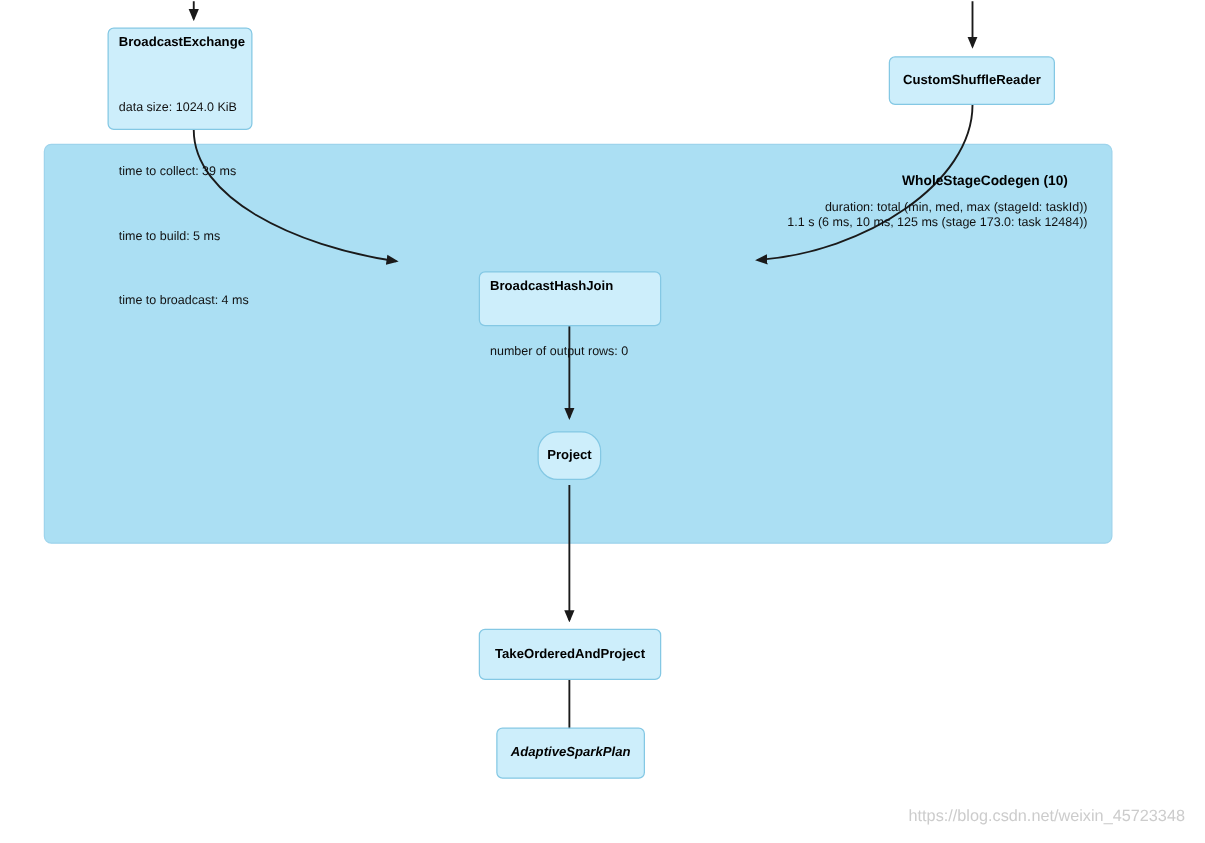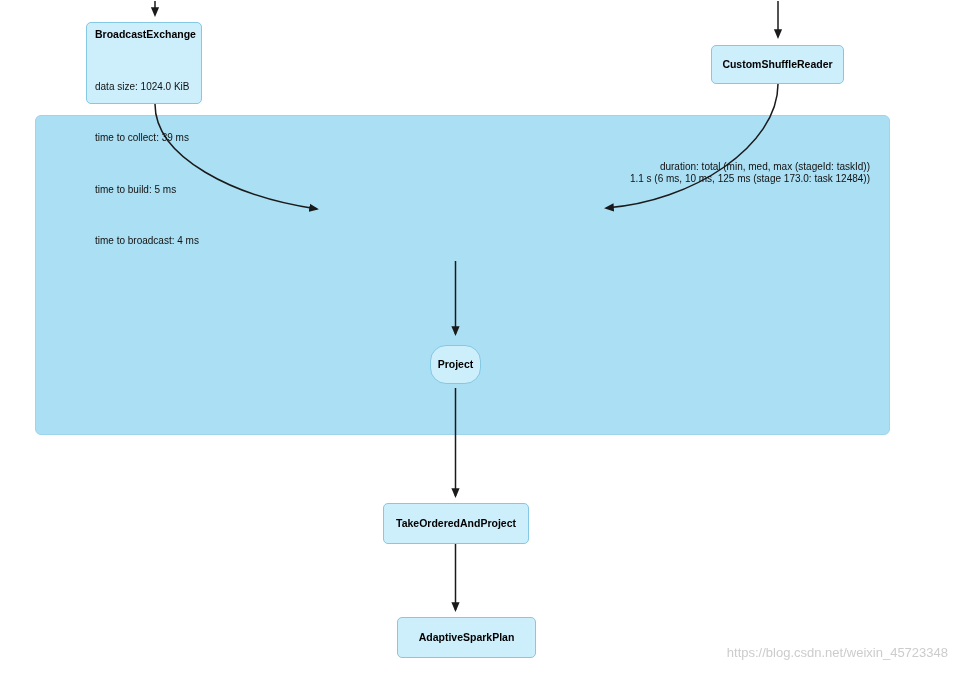--- a/index.html
+++ b/index.html
@@ -74,21 +74,21 @@
     padding: 12px;
   }
   .node.center .node-title { margin-bottom: 0; }
   .node-metric { white-space: nowrap; margin-top: 40px; }
 
   .n-broadcast-exchange   { left: 86px;  top: 22px;  width: 116px; height: 82px; }
   .n-custom-shuffle-reader{ left: 711px; top: 45px;  width: 133px; height: 39px; }
   .n-broadcast-hash-join  { left: 383px; top: 217px; width: 146px; height: 44px; }
   .n-project              { left: 430px; top: 345px; width: 51px;  height: 39px; border-radius: 16px; }
   .n-take-ordered         { left: 383px; top: 503px; width: 146px; height: 41px; }
-  .n-adaptive             { left: 397px; top: 617px; width: 139px; height: 41px; }
+  .n-adaptive             { left: 397px; top: 582px; width: 119px; height: 41px; font-style: italic; }
 
   .watermark {
     position: absolute;
     right: 16px; top: 645px;
     font-size: 13px;
     color: rgba(195, 195, 195, 0.85);
     z-index: 4;
     white-space: nowrap;
   }
 </style>
@@ -107,37 +107,42 @@
     </defs>
     <path class="edge" d="M155 1 V15" marker-end="url(#arrowhead)"></path>
     <path class="edge" d="M778 1 V37" marker-end="url(#arrowhead)"></path>
     <path class="edge" d="M155 104 C155 158 235 197 317 209" marker-end="url(#arrowhead)"></path>
     <path class="edge" d="M778 84 C778 146 692 202 606 208" marker-end="url(#arrowhead)"></path>
     <path class="edge" d="M455.5 261 V334" marker-end="url(#arrowhead)"></path>
     <path class="edge" d="M455.5 388 V496" marker-end="url(#arrowhead)"></path>
     <path class="edge" d="M455.5 543 V610" marker-end="url(#arrowhead)"></path>
   </svg>
 
+  <div class="cluster-title">WholeStageCodegen (10)</div>
   <div class="cluster-duration">
     <div>duration: total (min, med, max (stageId: taskId))</div>
     <div>1.1 s (6 ms, 10 ms, 125 ms (stage 173.0: task 12484))</div>
   </div>
 
   <div class="node n-broadcast-exchange">
     <div class="node-title">BroadcastExchange</div>
     <div class="node-metric">data size: 1024.0 KiB</div>
     <div class="node-metric">time to collect: 39 ms</div>
     <div class="node-metric">time to build: 5 ms</div>
     <div class="node-metric">time to broadcast: 4 ms</div>
   </div>
 
   <div class="node center n-custom-shuffle-reader">
     <div class="node-title">CustomShuffleReader</div>
   </div>
 
+  <div class="node n-broadcast-hash-join">
+    <div class="node-title">BroadcastHashJoin</div>
+    <div class="node-metric">number of output rows: 0</div>
+  </div>
 
   <div class="node center n-project">
     <div class="node-title">Project</div>
   </div>
 
   <div class="node center n-take-ordered">
     <div class="node-title">TakeOrderedAndProject</div>
   </div>
 
   <div class="node center n-adaptive">

